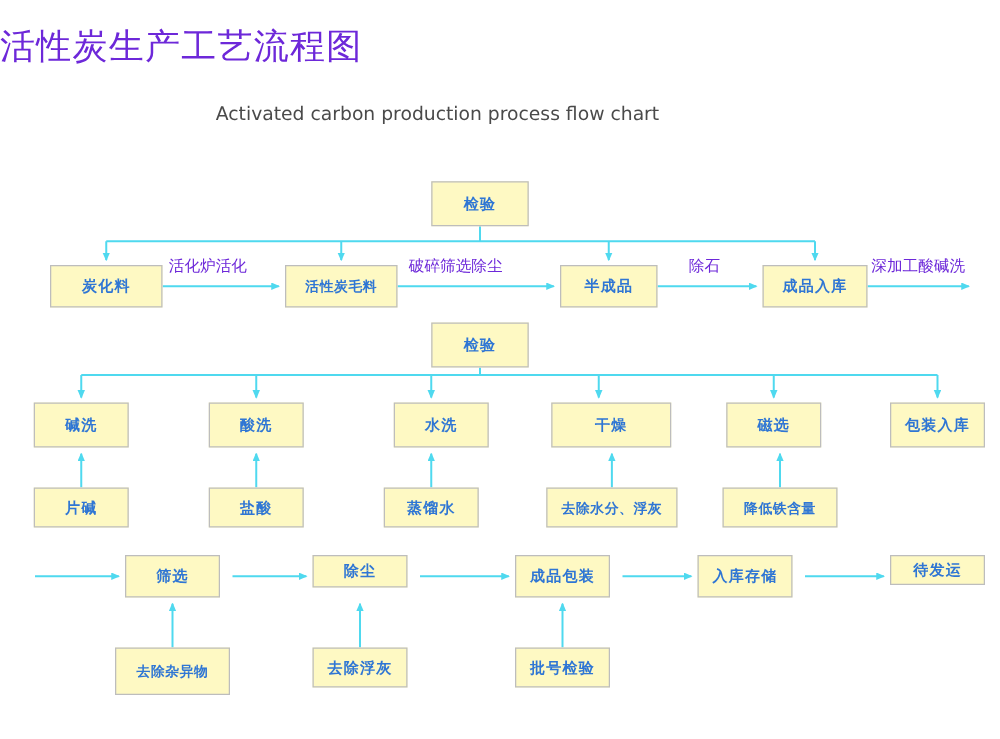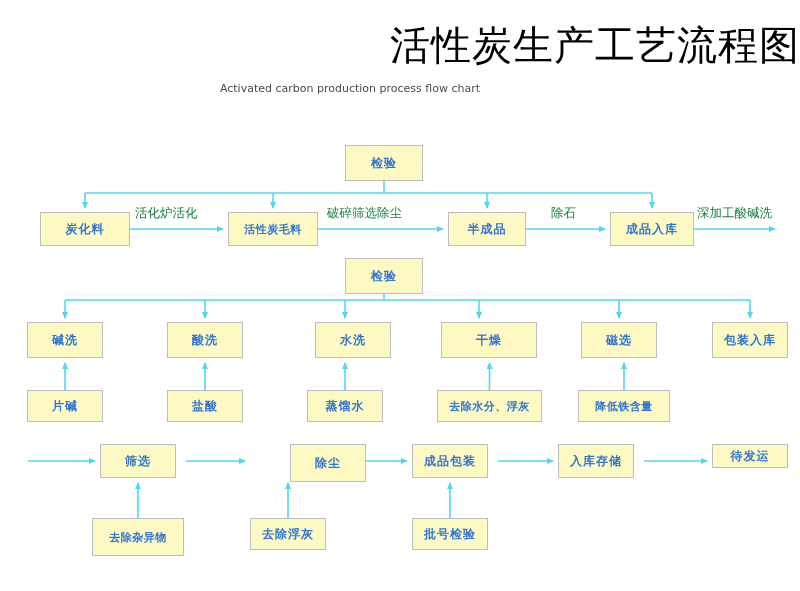--- a/index.html
+++ b/index.html
@@ -18,34 +18,34 @@
   #chart-root {
     position: absolute;
     left: 0; top: 0;
     width: 800px;
     height: 591px;
   }
   .title-zh {
     position: absolute;
     left: 0; top: 18px;
     width: 800px;
-    text-align: right;
-    font-size: 40px;
+    text-align: left;
+    font-size: 28px;
     letter-spacing: 1px;
-    color: #000000;
+    color: #6d28d9;
     font-weight: 400;
     font-family: "DejaVu Sans", "Liberation Sans", sans-serif;
     white-space: nowrap;
   }
   .title-en {
     position: absolute;
     left: 0; top: 82px;
     width: 700px;
     text-align: center;
-    font-size: 11px;
+    font-size: 15px;
     color: #4a4a4a;
     font-weight: 400;
     letter-spacing: 0px;
     white-space: nowrap;
   }
   
   .node {
     position: absolute;
     box-sizing: border-box;
     background: #fef9c3;
@@ -58,21 +58,21 @@
     justify-content: center;
     letter-spacing: 1px;
     white-space: nowrap;
     line-height: 1;
   }
   .node.small-text { font-size: 11px; letter-spacing: 0.5px; }
   
   .edge-label {
     position: absolute;
     font-size: 12.5px;
-    color: #15803d;
+    color: #6d28d9;
     font-weight: 400;
     white-space: nowrap;
     letter-spacing: 0px;
     line-height: 1;
   }
   
   #edges {
     position: absolute;
     left: 0; top: 0;
     width: 800px; height: 591px;
@@ -140,21 +140,21 @@
       <div class="node" style="left: 315px; top: 322px; width: 76px; height: 36px;">水洗</div>
       <div class="node" style="left: 441px; top: 322px; width: 96px; height: 36px;">干燥</div>
       <div class="node" style="left: 581px; top: 322px; width: 76px; height: 36px;">磁选</div>
       <div class="node" style="left: 712px; top: 322px; width: 76px; height: 36px;">包装入库</div>
       <div class="node" style="left: 27px; top: 390px; width: 76px; height: 32px;">片碱</div>
       <div class="node" style="left: 167px; top: 390px; width: 76px; height: 32px;">盐酸</div>
       <div class="node" style="left: 307px; top: 390px; width: 76px; height: 32px;">蒸馏水</div>
       <div class="node small-text" style="left: 437px; top: 390px; width: 105px; height: 32px;">去除水分、浮灰</div>
       <div class="node small-text" style="left: 578px; top: 390px; width: 92px; height: 32px;">降低铁含量</div>
       <div class="node" style="left: 100px; top: 444px; width: 76px; height: 34px;">筛选</div>
-      <div class="node" style="left: 250px; top: 444px; width: 76px; height: 38px; margin-left: 40px;">除尘</div>
+      <div class="node" style="left: 250px; top: 444px; width: 76px; height: 26px;">除尘</div>
       <div class="node" style="left: 412px; top: 444px; width: 76px; height: 34px;">成品包装</div>
       <div class="node" style="left: 558px; top: 444px; width: 76px; height: 34px;">入库存储</div>
       <div class="node" style="left: 712px; top: 444px; width: 76px; height: 24px; font-family: Liberation Serif, serif;">待发运</div>
       <div class="node small-text" style="left: 92px; top: 518px; width: 92px; height: 38px;">去除杂异物</div>
       <div class="node" style="left: 250px; top: 518px; width: 76px; height: 32px;">去除浮灰</div>
       <div class="node" style="left: 412px; top: 518px; width: 76px; height: 32px;">批号检验</div>
     </div>
   <div id="labels-layer">
       <div class="edge-label" style="left: 135px; top: 207px;">活化炉活化</div>
       <div class="edge-label" style="left: 327px; top: 207px;">破碎筛选除尘</div>

